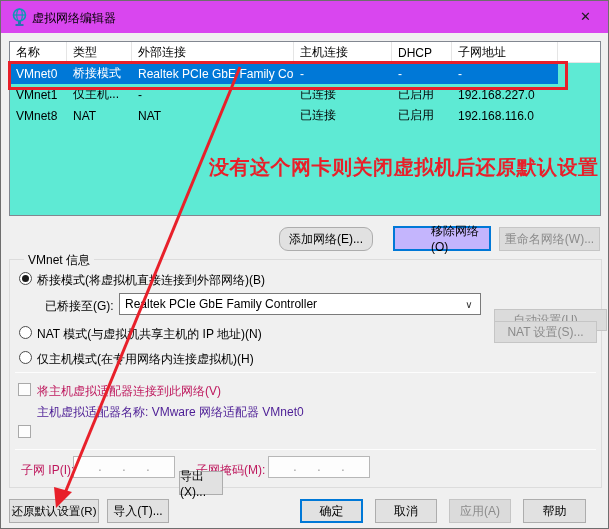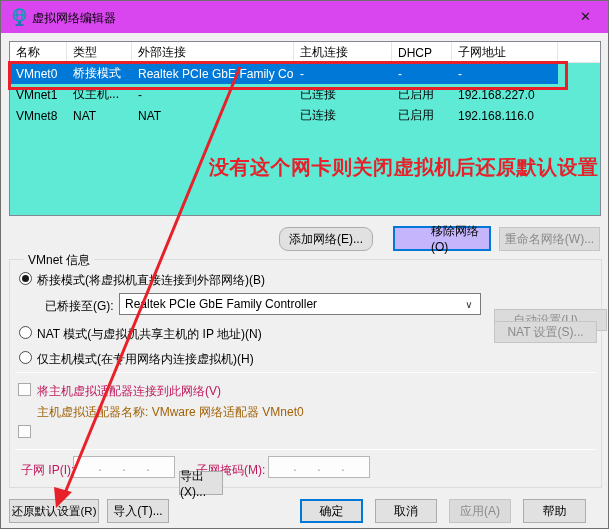--- a/index.html
+++ b/index.html
@@ -32,21 +32,21 @@
   .btn.default { border: 2px solid #0078d7; }
 
   .groupbox { position: absolute; left: 8px; top: 258px; width: 593px; height: 229px; border: 1px solid #dcdcdc; padding-left: 20px; }
   .group-label { position: absolute; left: 14px; top: -8px; background: #f0f0f0; padding: 0 4px; }
 
   .radio { position: absolute; width: 13px; height: 13px; border: 1px solid #4c4c4c; border-radius: 50%; background: #fff; }
   .radio.checked::after { content: ""; position: absolute; left: 2px; top: 2px; width: 7px; height: 7px; border-radius: 50%; background: #1a1a1a; }
   .checkbox { position: absolute; width: 13px; height: 13px; border: 1px solid #a9a9a9; background: #fdfdfd; }
   .lbl { position: absolute; white-space: nowrap; }
   .lbl.gray { color: #be185d; }
-  .lbl.lightgray { color: #a16207; }
+  .lbl.lightgray { color: #4c1d95; }
 
   .combo { position: absolute; left: 118px; top: 292px; width: 362px; height: 22px; background: #fff; border: 1px solid #7a7a7a; display: flex; align-items: center; cursor: pointer; }
   .combo-text { padding-left: 5px; flex: 1; overflow: hidden; white-space: nowrap; }
   .combo-chevron { width: 22px; text-align: center; font-size: 10px; color: #333; }
 
   .divider { position: absolute; left: 14px; width: 581px; height: 1px; background: #d9d9d9; border-bottom: 1px solid #fdfdfd; }
 
   .ip-field { position: absolute; width: 102px; height: 22px; border: 1px solid #b7b7b7; background: #fdfdfd; display: flex; align-items: center; justify-content: space-around; color: #9a9a9a; padding: 0 14px; }
 </style>
 </head>

